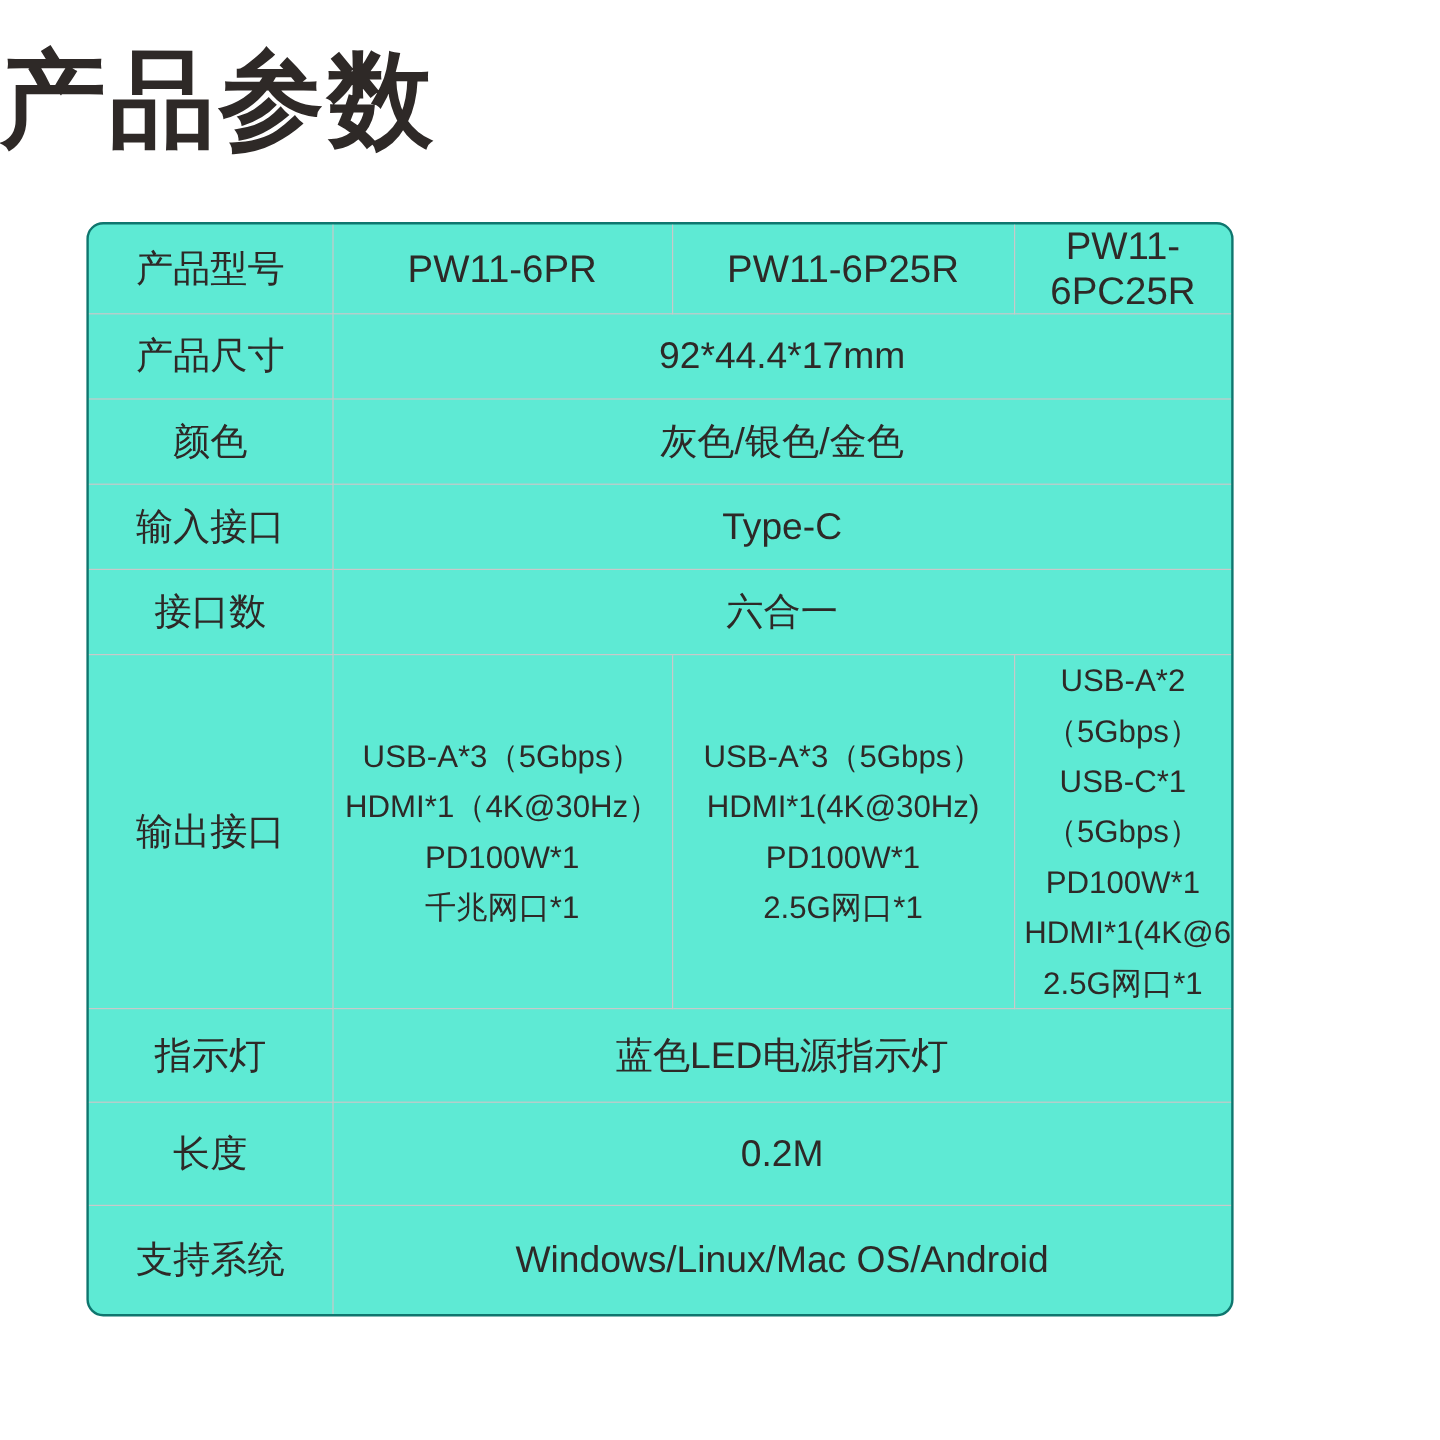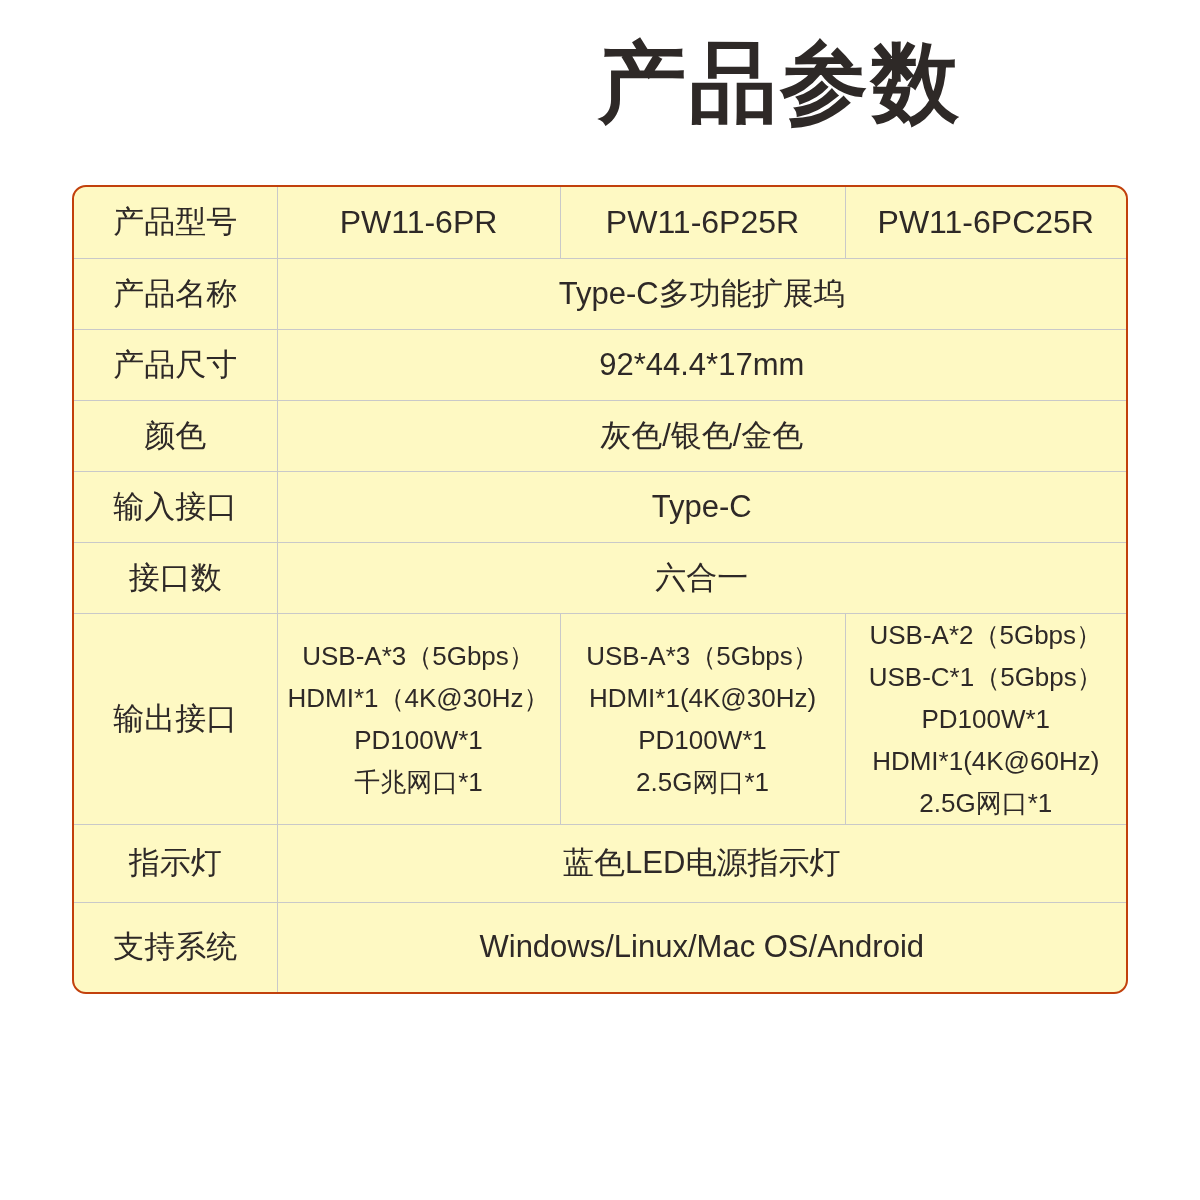--- a/index.html
+++ b/index.html
@@ -16,37 +16,37 @@
     width: 1200px;
     height: 1200px;
     background: #ffffff;
     overflow: hidden;
   }
   .page-title {
     position: absolute;
     top: 28px;
     left: 0;
     width: 962px;
-    text-align: right;
+    text-align: left;
     font-size: 88px;
     line-height: 110px;
     font-weight: 900;
     letter-spacing: 3px;
     color: #2e2927;
     margin: 0;
   }
   .table-wrap {
     position: absolute;
     left: 72px;
     top: 185px;
-    width: 1056px;
-    border: 2px solid #c2410c;
+    width: 956px;
+    border: 2px solid #0f766e;
     border-radius: 14px;
     overflow: hidden;
-    background: #fef9c3;
+    background: #5eead4;
     box-sizing: border-box;
   }
   table.spec {
     width: 100%;
     border-collapse: collapse;
     table-layout: fixed;
   }
   table.spec td {
     border-right: 1px solid #c9c9c9;
     border-bottom: 1px solid #c9c9c9;
@@ -105,24 +105,20 @@
           <col class="c-3">
       </colgroup>
       <tbody>
         <tr class="h-std">
           <td class="label">产品型号</td>
           <td class="val model">PW11-6PR</td>
           <td class="val model">PW11-6P25R</td>
           <td class="val model">PW11-6PC25R</td>
         </tr>
         <tr class="h-std">
-          <td class="label">产品名称</td>
-          <td class="val" colspan="3">Type-C多功能扩展坞</td>
-        </tr>
-        <tr class="h-std">
           <td class="label">产品尺寸</td>
           <td class="val" colspan="3">92*44.4*17mm</td>
         </tr>
         <tr class="h-std">
           <td class="label">颜色</td>
           <td class="val" colspan="3">灰色/银色/金色</td>
         </tr>
         <tr class="h-std">
           <td class="label">输入接口</td>
           <td class="val" colspan="3">Type-C</td>
@@ -144,20 +140,24 @@
           <td class="val ports">USB-A*2（5Gbps）
 USB-C*1（5Gbps）
 PD100W*1
 HDMI*1(4K@60Hz)
 2.5G网口*1</td>
         </tr>
         <tr class="h-led">
           <td class="label">指示灯</td>
           <td class="val" colspan="3">蓝色LED电源指示灯</td>
         </tr>
+        <tr class="h-len">
+          <td class="label">长度</td>
+          <td class="val" colspan="3">0.2M</td>
+        </tr>
         <tr class="h-sys">
           <td class="label">支持系统</td>
           <td class="val" colspan="3">Windows/Linux/Mac OS/Android</td>
         </tr>
       </tbody>
     </table>
   </div>
 
 </div>
 

